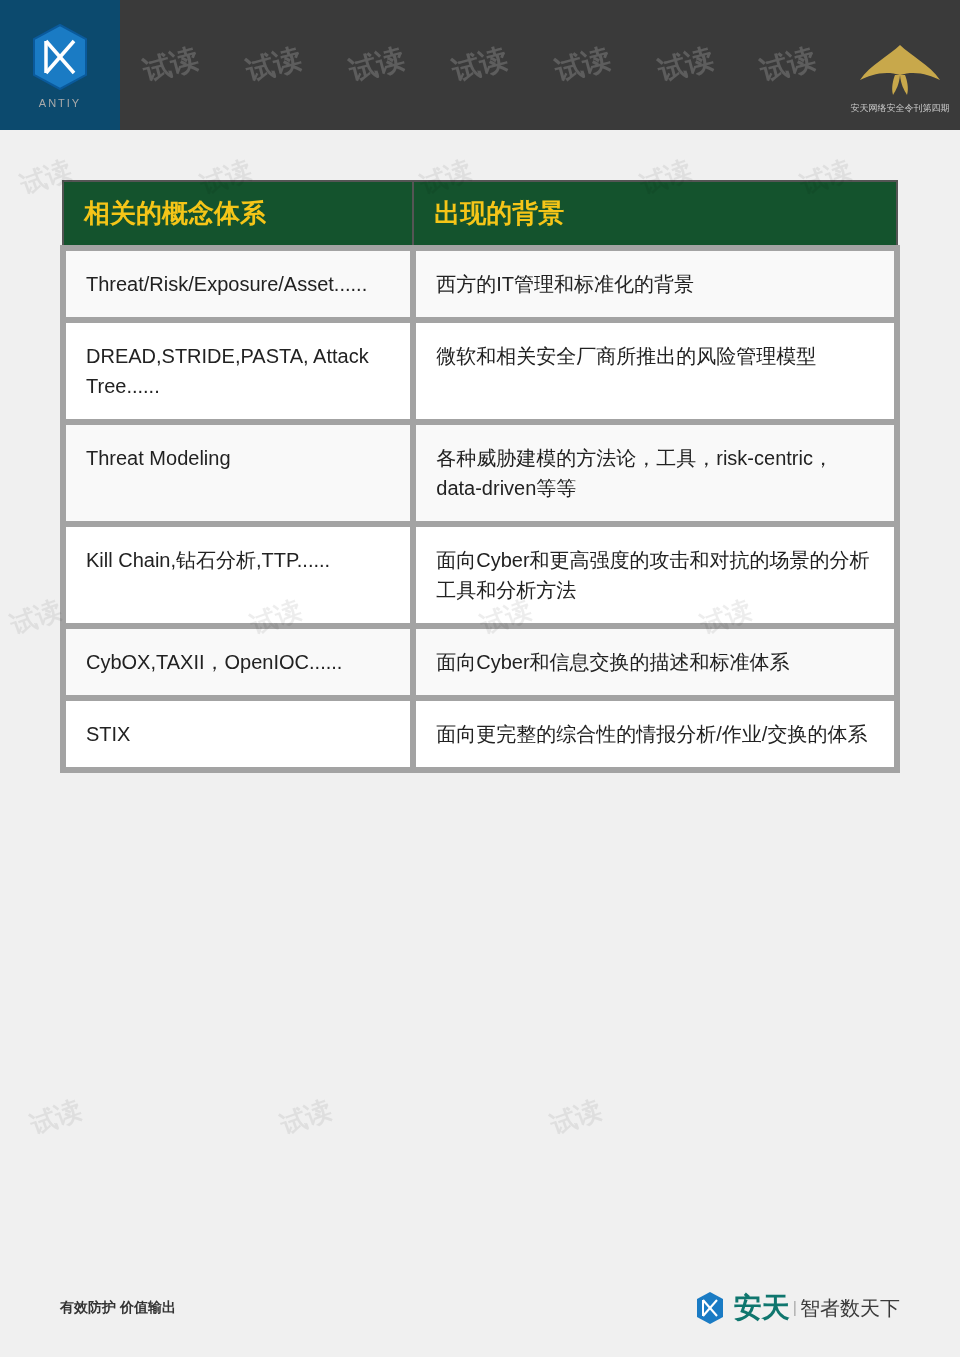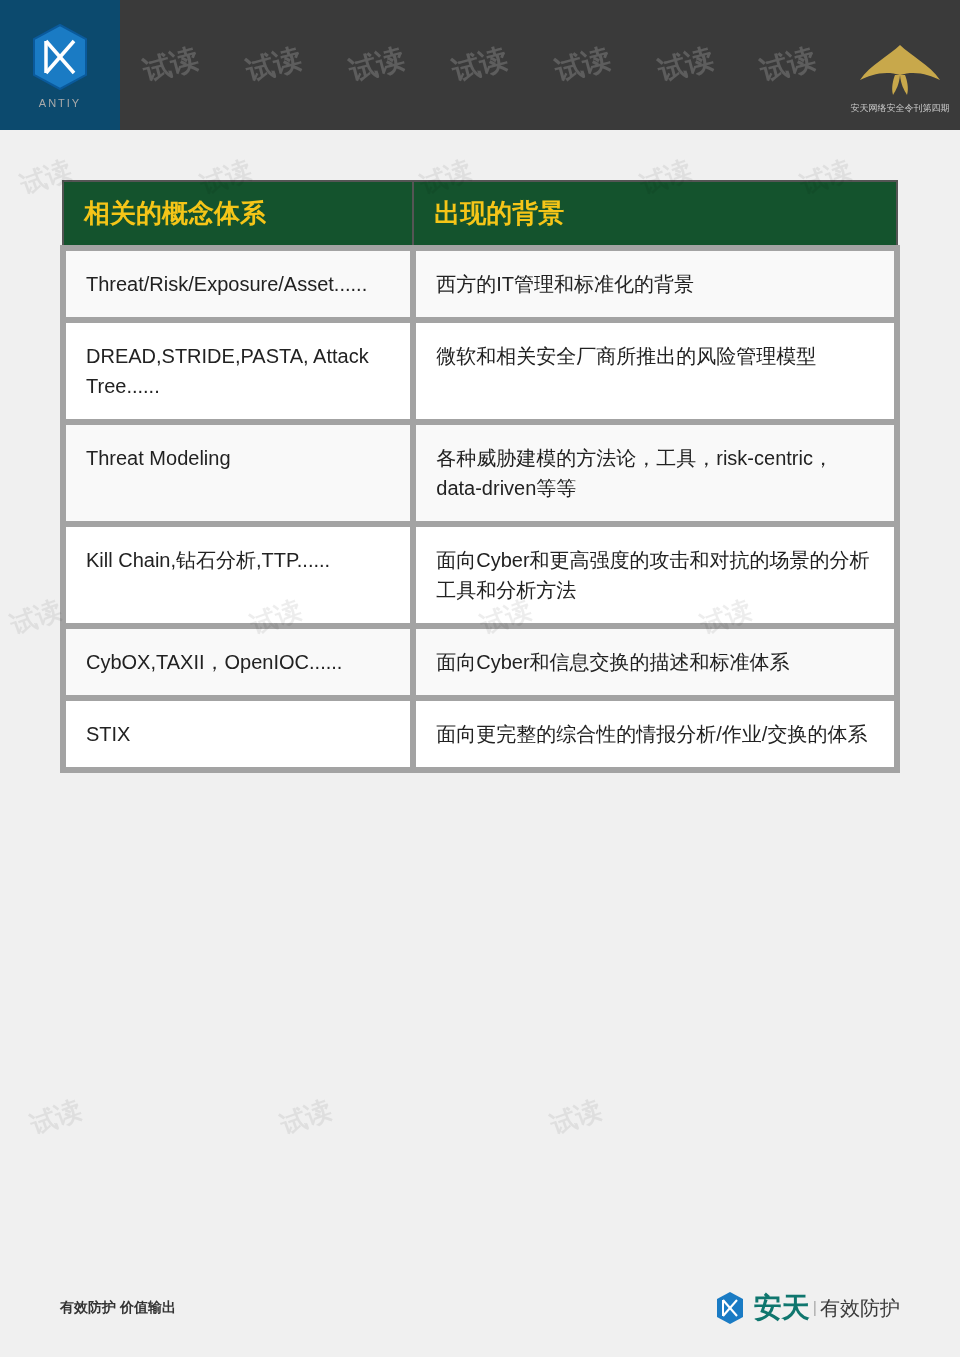--- a/index.html
+++ b/index.html
@@ -287,15 +287,15 @@
   <div class="footer-right">
 
     <svg width="36" height="36" viewBox="0 0 36 36" style="margin-right:6px;">
       <polygon points="18,2 31,9 31,27 18,34 5,27 5,9" fill="#1a7bc4"></polygon>
       <line x1="11" y1="10" x2="25" y2="26" stroke="white" stroke-width="2"></line>
       <line x1="11" y1="26" x2="25" y2="10" stroke="white" stroke-width="2"></line>
       <line x1="11" y1="10" x2="11" y2="26" stroke="white" stroke-width="2"></line>
     </svg>
     <span class="right-brand-logo">安天</span>
     <span class="brand-divider">|</span>
-    <span class="right-brand-sub">有效防护</span>
+    <span class="right-brand-sub">智者数天下</span>
   </div>
 </div>
 
 </body></html>

